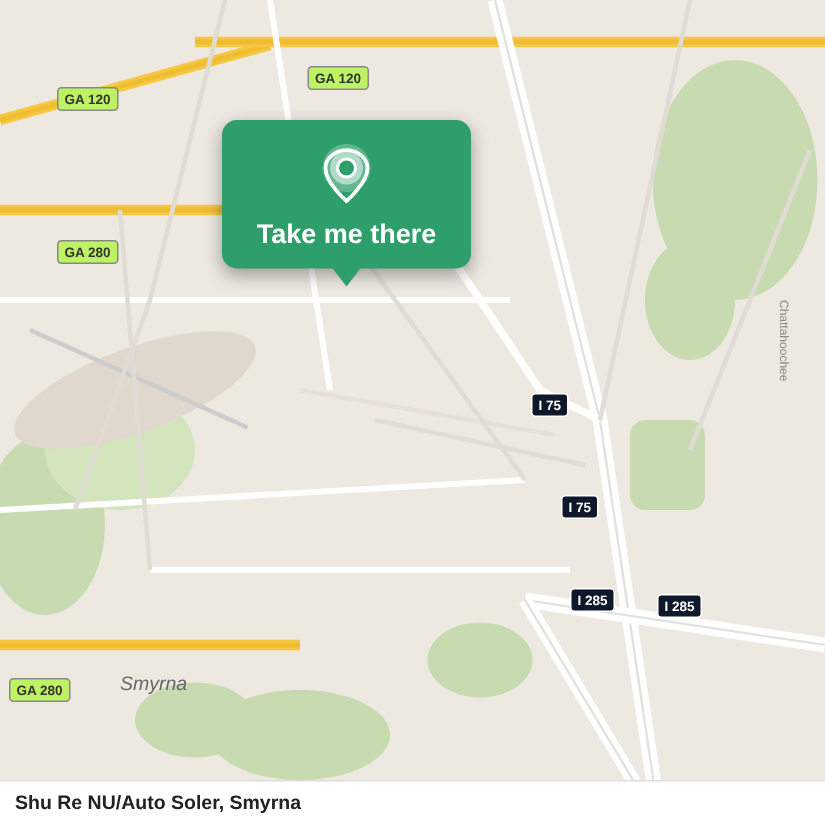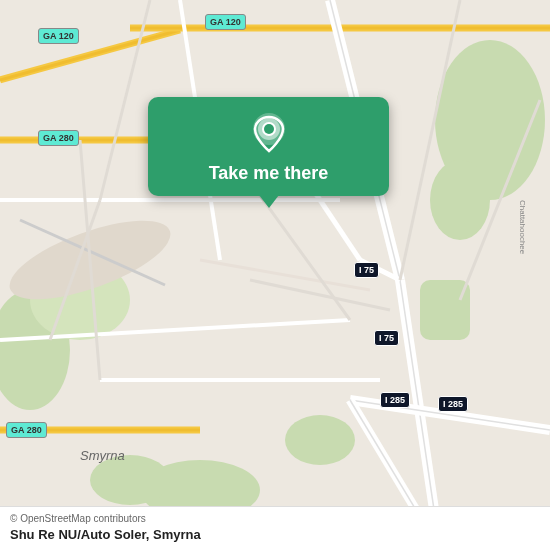--- a/index.html
+++ b/index.html
@@ -26,40 +26,40 @@
       color: white;
       font-size: 9px;
       font-weight: bold;
       padding: 2px 4px;
       border-radius: 3px;
       border: 1.5px solid white;
       z-index: 10;
       white-space: nowrap;
     }
     .shield-yellow {
-      background-color: #5eead4;
+      background-color: #bef264;
       color: #333;
       border: 1.5px solid #888;
+      margin-top: 30px;
     }
 
     
     .map-popup {
       position: absolute;
       top: 80px;
       left: 148px;
-      width: 241px;
+      width: 166px;
       background-color: #2e9e6b;
       border-radius: 10px;
       z-index: 100;
       display: flex;
       flex-direction: column;
       align-items: center;
       padding: 14px 4px 12px;
       box-shadow: 0 4px 12px rgba(0,0,0,0.35);
-      margin-top: 17px;
     }
 
     .map-popup .pin-icon {
       width: 44px;
       height: 44px;
       margin-bottom: 8px;
     }
 
     .map-popup .popup-text {
       color: white;
@@ -217,17 +217,16 @@
       <path d="M22 6 C14 6 8 12 8 18 C8 28 22 40 22 40 C22 40 36 28 36 18 C36 12 30 6 22 6 Z" fill="none" stroke="white" stroke-width="2.5"></path>
       <circle cx="22" cy="18" r="5" fill="#2e9e6b"></circle>
     </svg>
 
     <span class="popup-text">Take me there</span>
   </div>
 
 </div>
 
 <div class="bottom-bar">
-  <div class="copyright-text">© OpenStreetMap contributors</div>
   <div class="location-row">
     <span class="location-name">Shu Re NU/Auto Soler, Smyrna</span>
   </div>
 </div>
 
 </body></html>

